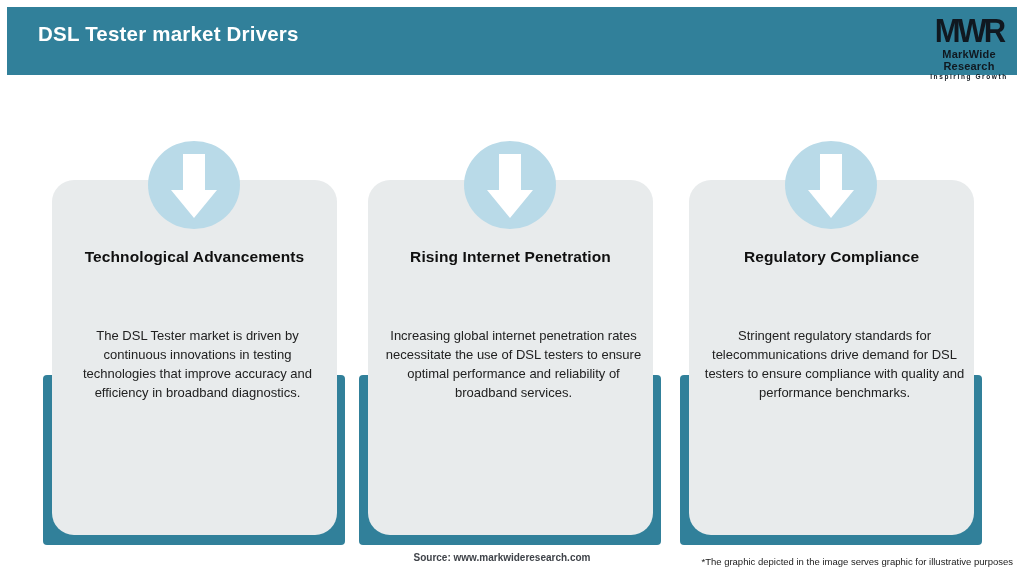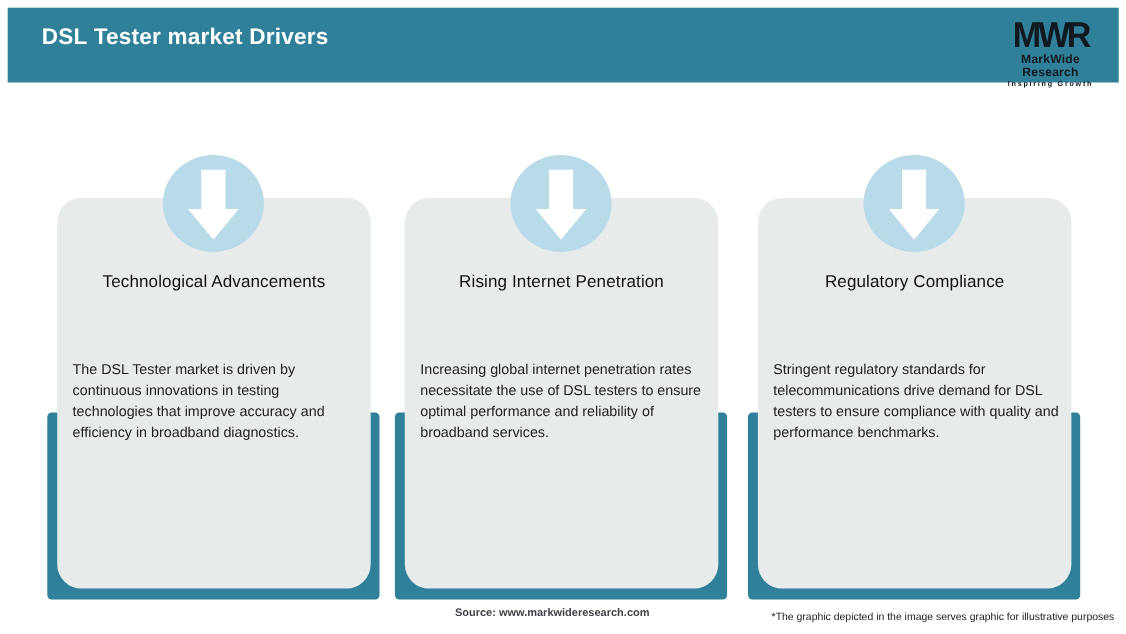--- a/index.html
+++ b/index.html
@@ -28,21 +28,21 @@
     background:var(--teal);
     display:flex;align-items:center;
   }
   .page-title{
     color:var(--title-text);
     font-size:20.5px;font-weight:bold;
     padding-left:31px;letter-spacing:0.2px;
     margin-top:-14px;
   }
   .logo{
-    position:absolute;top:10px;right:17px;width:90px;
+    position:absolute;top:10px;right:3px;width:90px;
     text-align:center;color:var(--logo-text);
   }
   .logo-acronym{
     font-size:31px;font-weight:800;letter-spacing:-3px;
     line-height:30px;transform:scaleY(1.05);
   }
   .logo-name{font-size:11px;font-weight:bold;letter-spacing:0.2px;margin-top:1px;}
   .logo-tagline{font-size:6.5px;font-weight:bold;letter-spacing:1.6px;margin-top:1px;}
 
   
@@ -55,27 +55,27 @@
     position:absolute;left:0;right:0;top:235px;height:170px;
     background:var(--teal);border-radius:4px;z-index:0;
   }
   .card{
     position:absolute;left:9px;right:8px;top:40px;height:355px;
     background:var(--card-bg);border-radius:22px;z-index:1;
   }
   .card-title{
     position:absolute;top:68px;left:0;right:0;
     text-align:center;
-    font-size:15.5px;font-weight:normal;color:var(--heading-text);
+    font-size:15.5px;font-weight:bold;color:var(--heading-text);
     letter-spacing:0.1px;
   }
   .card-body{
     position:absolute;top:146px;left:14px;right:8px;
     font-size:13px;line-height:19px;color:var(--body-text);
-    text-align:left;
+    text-align:center;
   }
   .arrow-circle{
     position:absolute;top:1px;left:50%;transform:translateX(-50%);
     width:92px;height:88px;border-radius:50%;
     background:var(--circle-blue);z-index:2;
     display:flex;align-items:center;justify-content:center;
   }
   .arrow-circle svg{display:block;margin-top:2px;}
 
   

